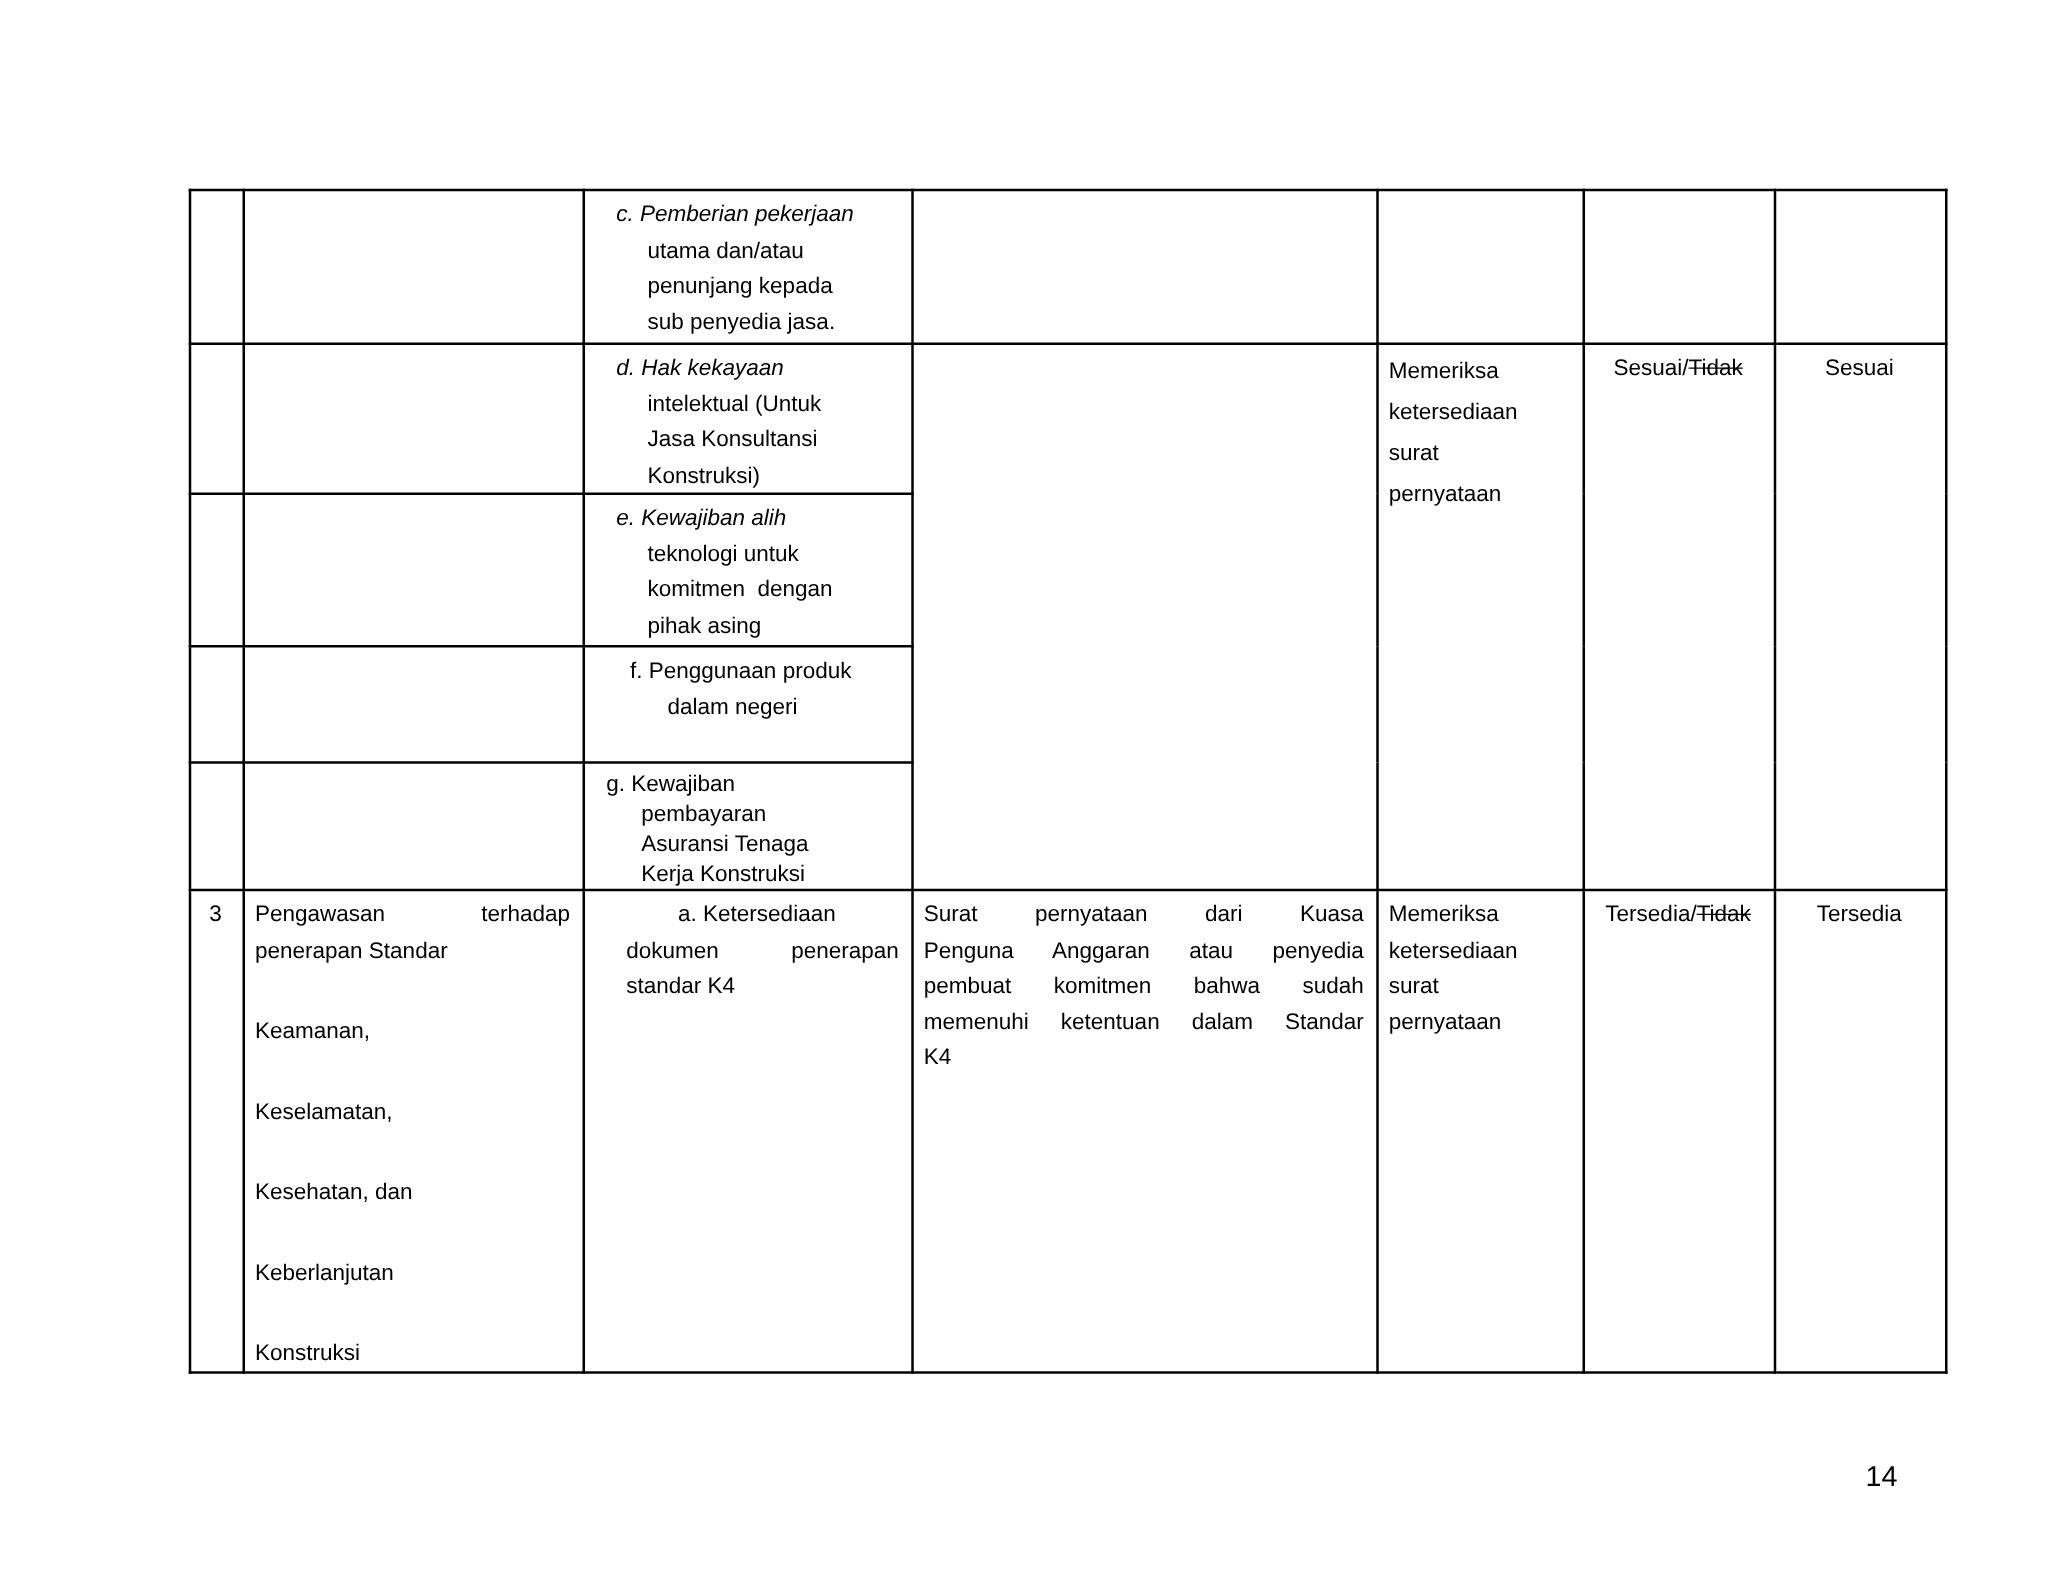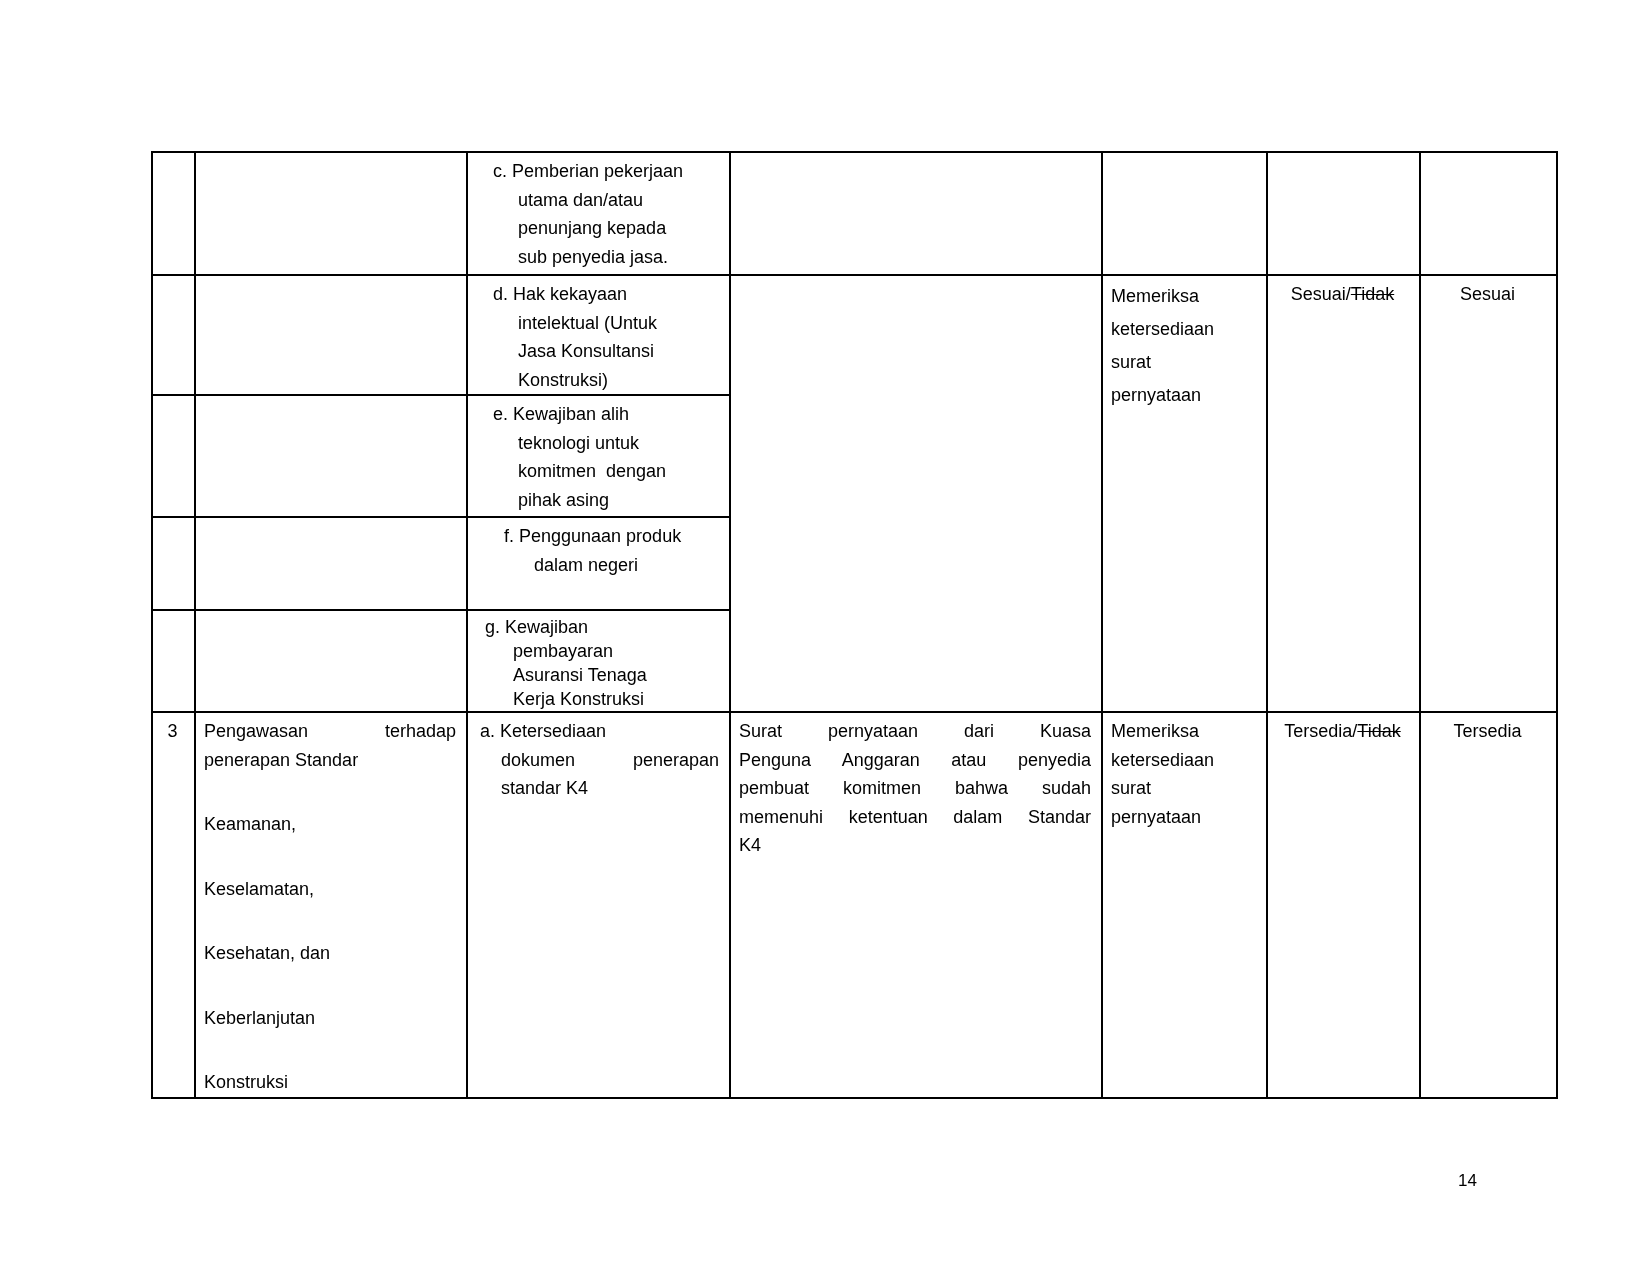--- a/index.html
+++ b/index.html
@@ -35,45 +35,45 @@
   .spread {
     text-align: justify;
     text-align-last: justify;
   }
   .center { text-align: center; padding-left: 4px; padding-right: 4px; }
   .strike { text-decoration: line-through; }
 
   
   .cell-item { padding-top: 6px; }
   .ind-cde .ln { margin-left: 42px; }
-  .ind-cde .ln:first-child { margin-left: 17px; }
+  .ind-cde .ln:first-child { margin-left: 17px; font-style: italic; }
   .ind-f .ln { margin-left: 58px; }
   .ind-f .ln:first-child { margin-left: 28px; }
   .ind-g .ln { margin-left: 37px; }
   .ind-g .ln:first-child { margin-left: 9px; }
   .ind-g .ln { line-height: 24px; }
   .ind-a .ln { margin-left: 25px; }
-  .ind-a .ln:first-child { margin-left: 4px; }
+  .ind-a .ln:first-child { margin-left: 16px; text-align: center; }
   .ind-a .spread { width: calc(100% - 25px); }
 
   
   .method-merged .ln { line-height: 33px; }
   .method-merged { padding-top: 2px; }
 
   
   .cell-desc .para { margin-top: 36px; }
   .row3-cell { padding-top: 3px; }
 
   .pagenum {
     position: absolute;
     left: 1458px;
     top: 1166px;
     width: 60px;
-    text-align: left;
-    font-size: 17px;
+    text-align: right;
+    font-size: 23px;
     line-height: 30px;
   }
 </style>
 </head>
 <body>
 
 <table class="doc-table">
   <colgroup>
     <col style="width:43px">
     <col style="width:272px">

